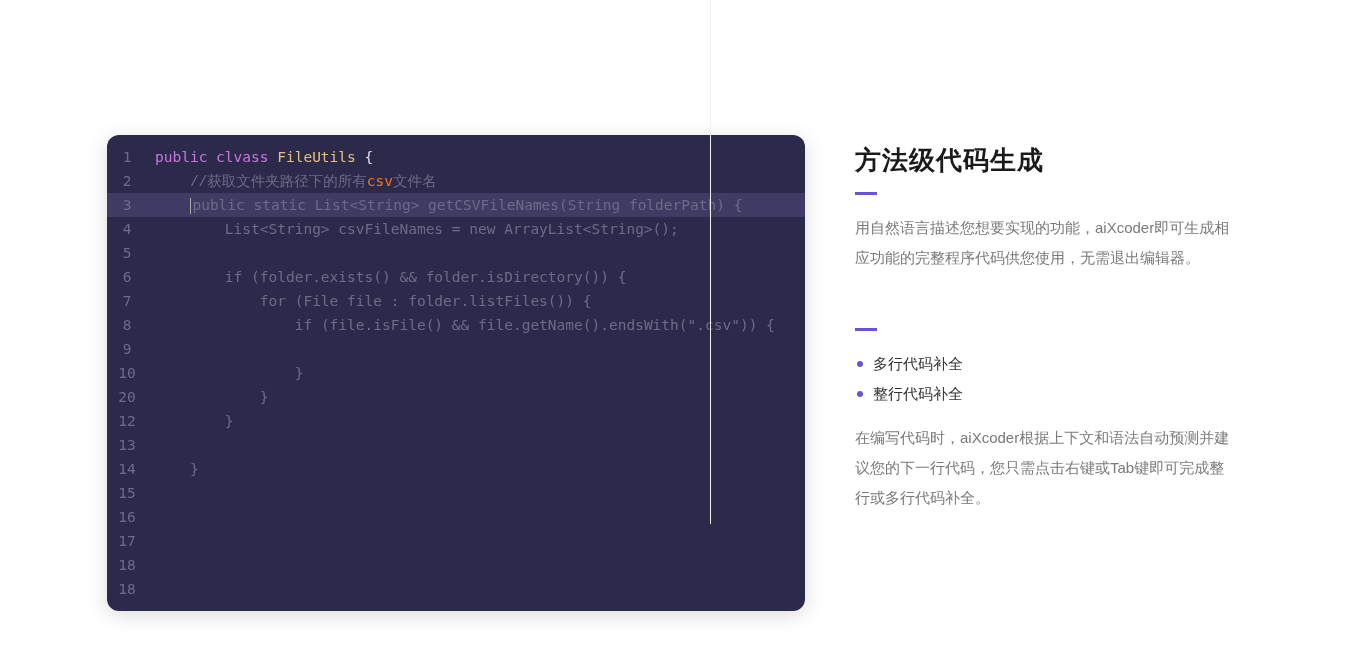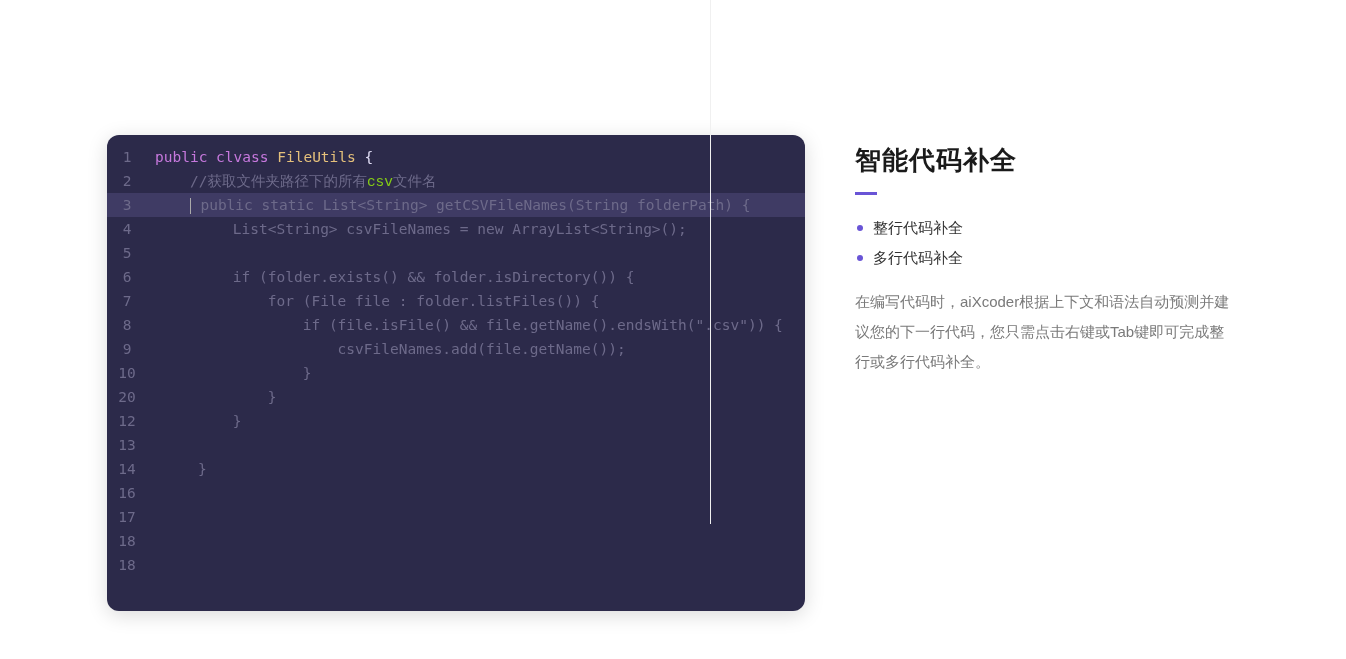--- a/index.html
+++ b/index.html
@@ -43,23 +43,23 @@
     user-select: none;
   }
   .code-content {
     padding-left: 8px;
     white-space: pre;
     text-align: right;
   }
   .k-purple { color: #c678dd; }
   .k-white  { color: #e0ddf5; }
   .k-yellow { color: #e5c07b; }
-  .k-comment{ color: #6d6a8a; }
-  .k-csv    { color: #84cc16; font-family: Liberation Mono, monospace; }
-  .k-ghost  { color: #6d6a8a; margin-left: 8px; }
+  .k-comment{ color: #6d6a8a; font-family: Liberation Mono, monospace; }
+  .k-csv    { color: #f97316; }
+  .k-ghost  { color: #6d6a8a; }
   .cursor {
     display: inline-block;
     width: 1.5px;
     height: 16px;
     background: #aaa;
     vertical-align: middle;
     margin-right: 1px;
   }
 
   .divider {
@@ -148,21 +148,21 @@
       <div class="code-line">
         <div class="line-num">7</div>
         <div class="code-content"><span>            </span><span class="k-ghost">for (File file : folder.listFiles()) {</span></div>
       </div>
       <div class="code-line">
         <div class="line-num">8</div>
         <div class="code-content"><span>                </span><span class="k-ghost">if (file.isFile() &amp;&amp; file.getName().endsWith(".csv")) {</span></div>
       </div>
       <div class="code-line">
         <div class="line-num">9</div>
-        <div class="code-content"><span>                    </span><span class="k-ghost">csvFileNames.add(file.getName());</span></div>
+        <div class="code-content"><span>                    </span></div>
       </div>
       <div class="code-line">
         <div class="line-num">10</div>
         <div class="code-content"><span>                </span><span class="k-ghost">}</span></div>
       </div>
       <div class="code-line">
         <div class="line-num">20</div>
         <div class="code-content"><span>            </span><span class="k-ghost">}</span></div>
       </div>
       <div class="code-line">
@@ -170,20 +170,24 @@
         <div class="code-content"><span>        </span><span class="k-ghost">}</span></div>
       </div>
       <div class="code-line">
         <div class="line-num">13</div>
       </div>
       <div class="code-line">
         <div class="line-num">14</div>
         <div class="code-content"><span>    </span><span class="k-ghost">}</span></div>
       </div>
       <div class="code-line">
+        <div class="line-num">15</div>
+        <div class="code-content"></div>
+      </div>
+      <div class="code-line">
         <div class="line-num">16</div>
         <div class="code-content"></div>
       </div>
       <div class="code-line">
         <div class="line-num">17</div>
         <div class="code-content"></div>
       </div>
       <div class="code-line">
         <div class="line-num">18</div>
         <div class="code-content"></div>
@@ -191,25 +195,29 @@
       <div class="code-line">
         <div class="line-num">18</div>
         <div class="code-content"></div>
       </div>
     </div>
 
   <div class="divider"></div>
 
   <div class="right-panel">
 
-
     <div class="section">
-      <div class="section-title">智能代码补全</div>
+      <div class="section-title">方法级代码生成</div>
+      <div class="underline"></div>
+      <div class="section-desc">用自然语言描述您想要实现的功能，aiXcoder即可生成相应功能的完整程序代码供您使用，无需退出编辑器。</div>
+    </div>
+
+    <div class="section">
       <div class="underline"></div>
       <ul class="bullets">
+        <li>多行代码补全</li>
         <li>整行代码补全</li>
-        <li>多行代码补全</li>
       </ul>
       <div class="section-desc">在编写代码时，aiXcoder根据上下文和语法自动预测并建议您的下一行代码，您只需点击右键或Tab键即可完成整行或多行代码补全。</div>
     </div>
 
   </div>
 </div>
 
 </body></html>

